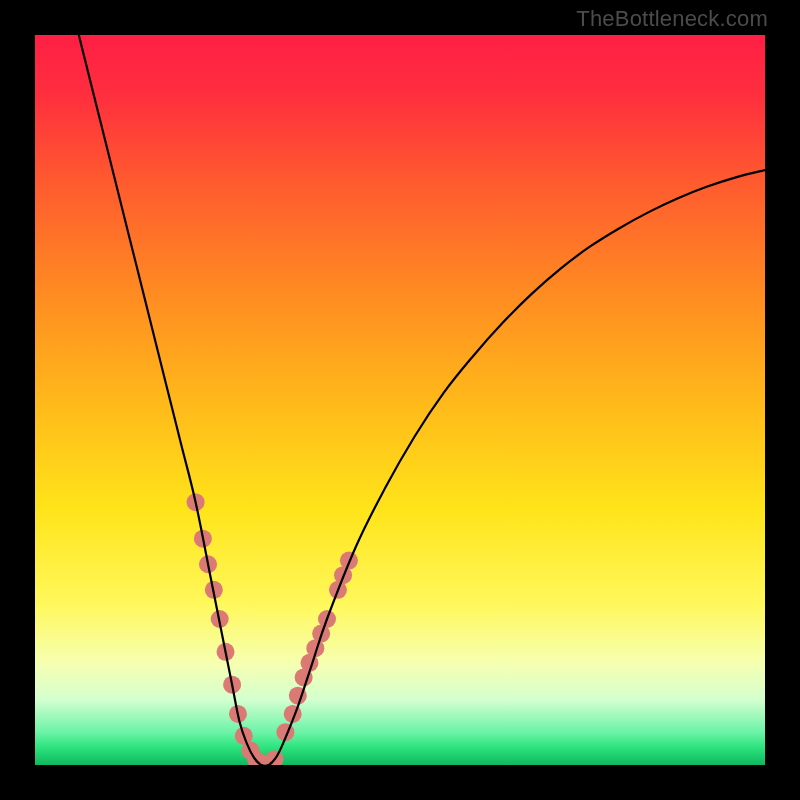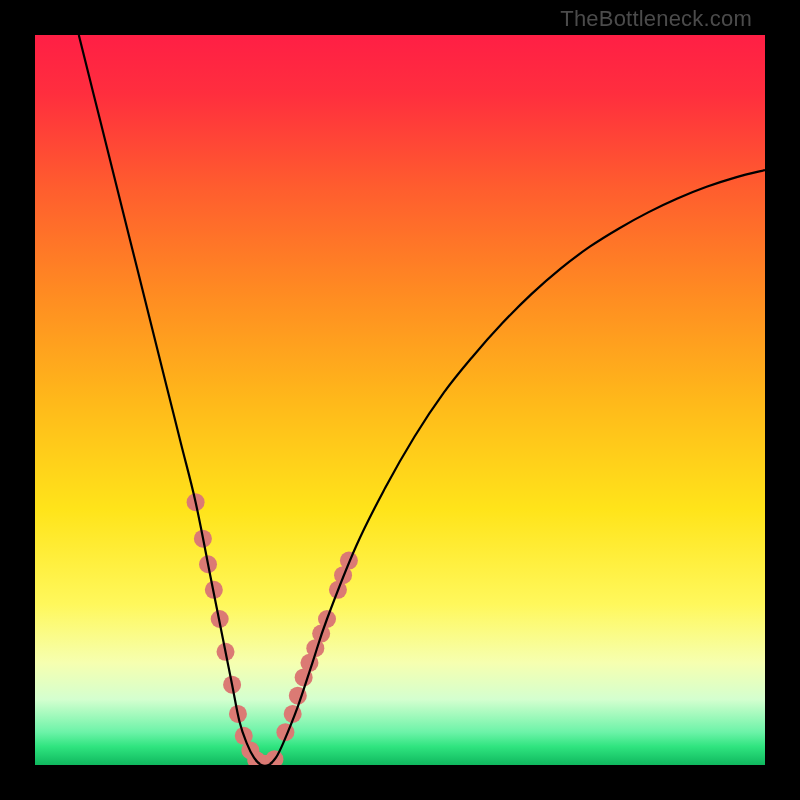--- a/index.html
+++ b/index.html
@@ -9,20 +9,21 @@
     height: 800px;
     overflow: hidden;
     background: #000;
     font-family: Arial, Helvetica, sans-serif;
   }
   .frame {
     position: relative;
     width: 764px;
     height: 800px;
     background: #000;
+    padding-left: 16px;
   }
   .plot-area {
     position: absolute;
     left: 35px;
     top: 35px;
     width: 730px;
     height: 730px;
     overflow: hidden;
   }
   .gradient {

